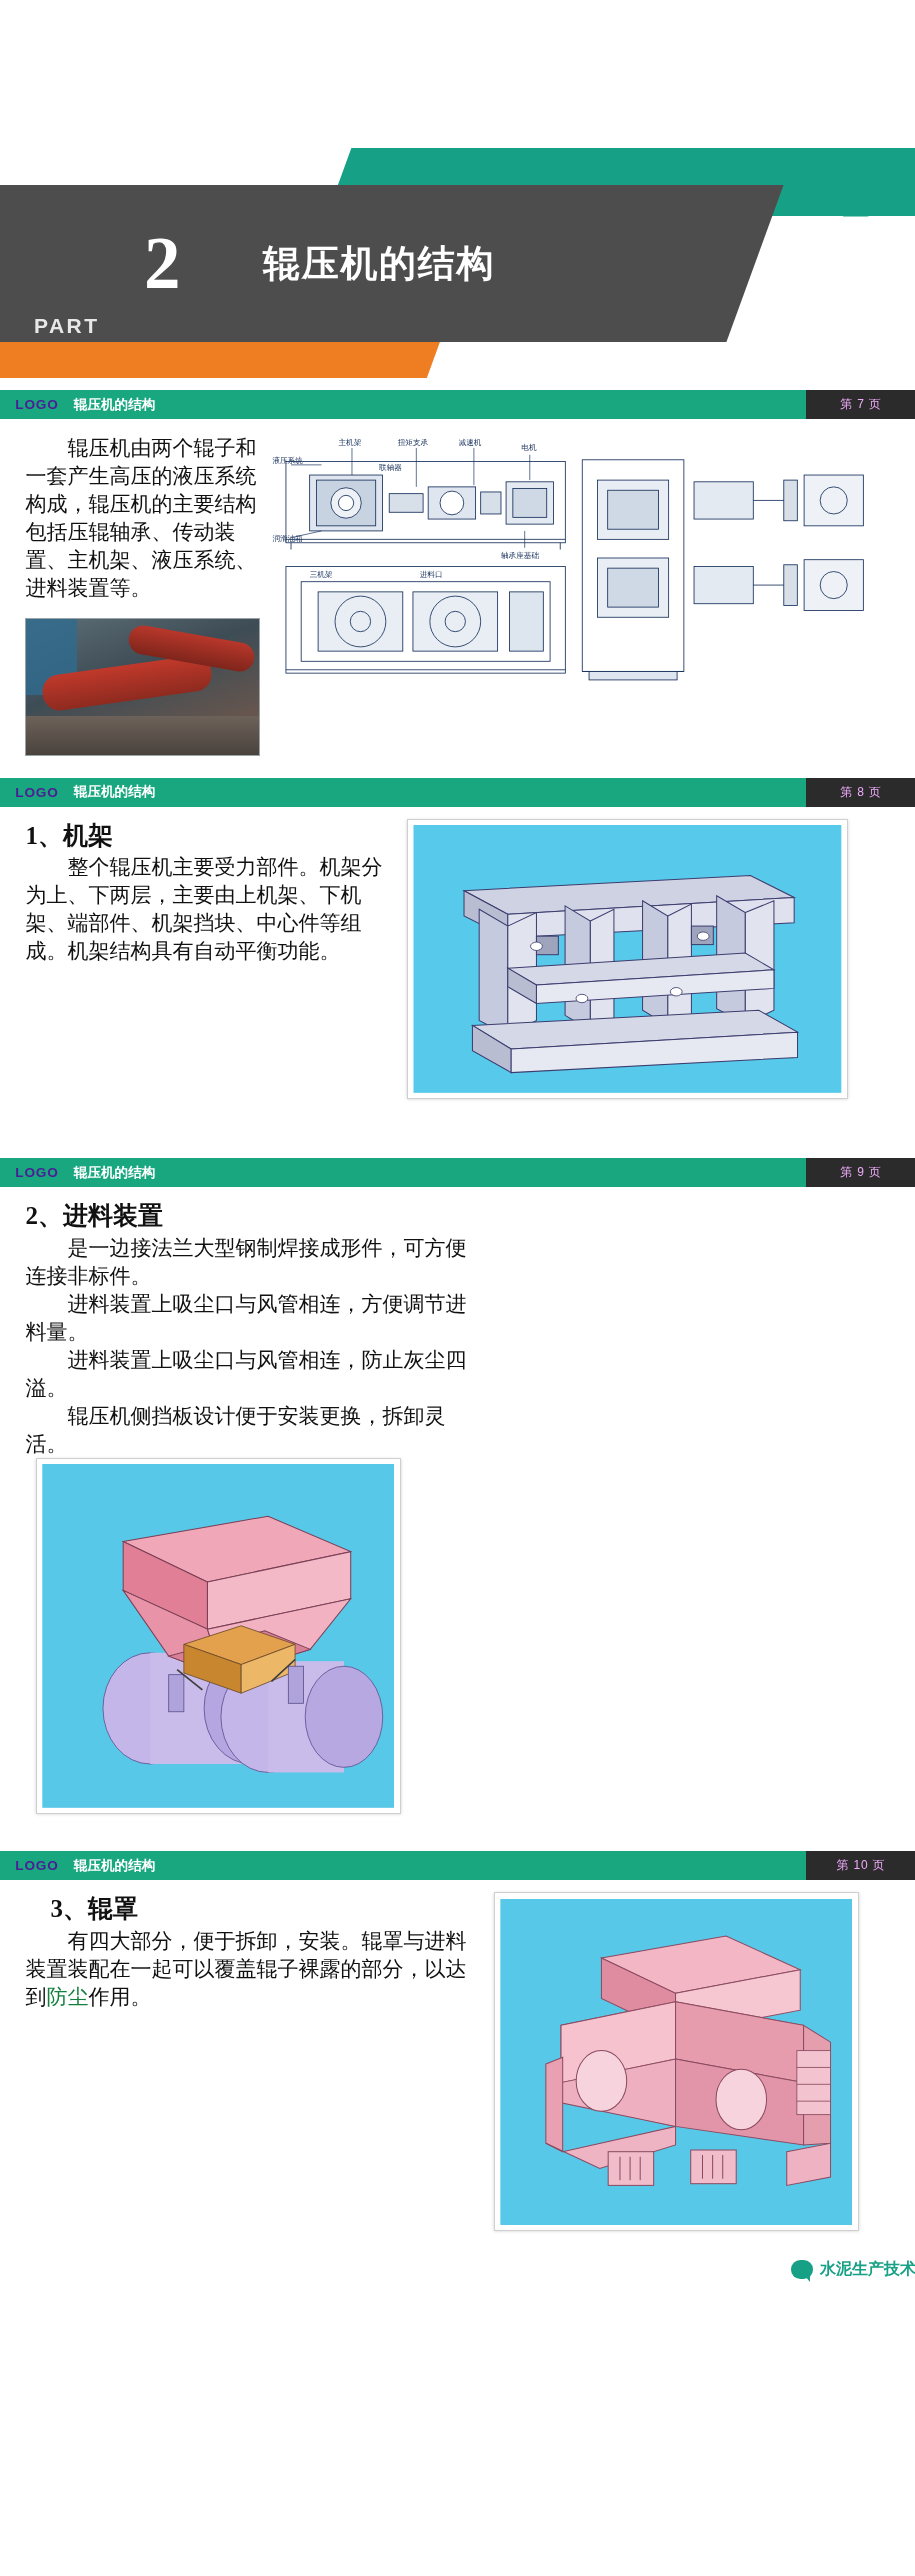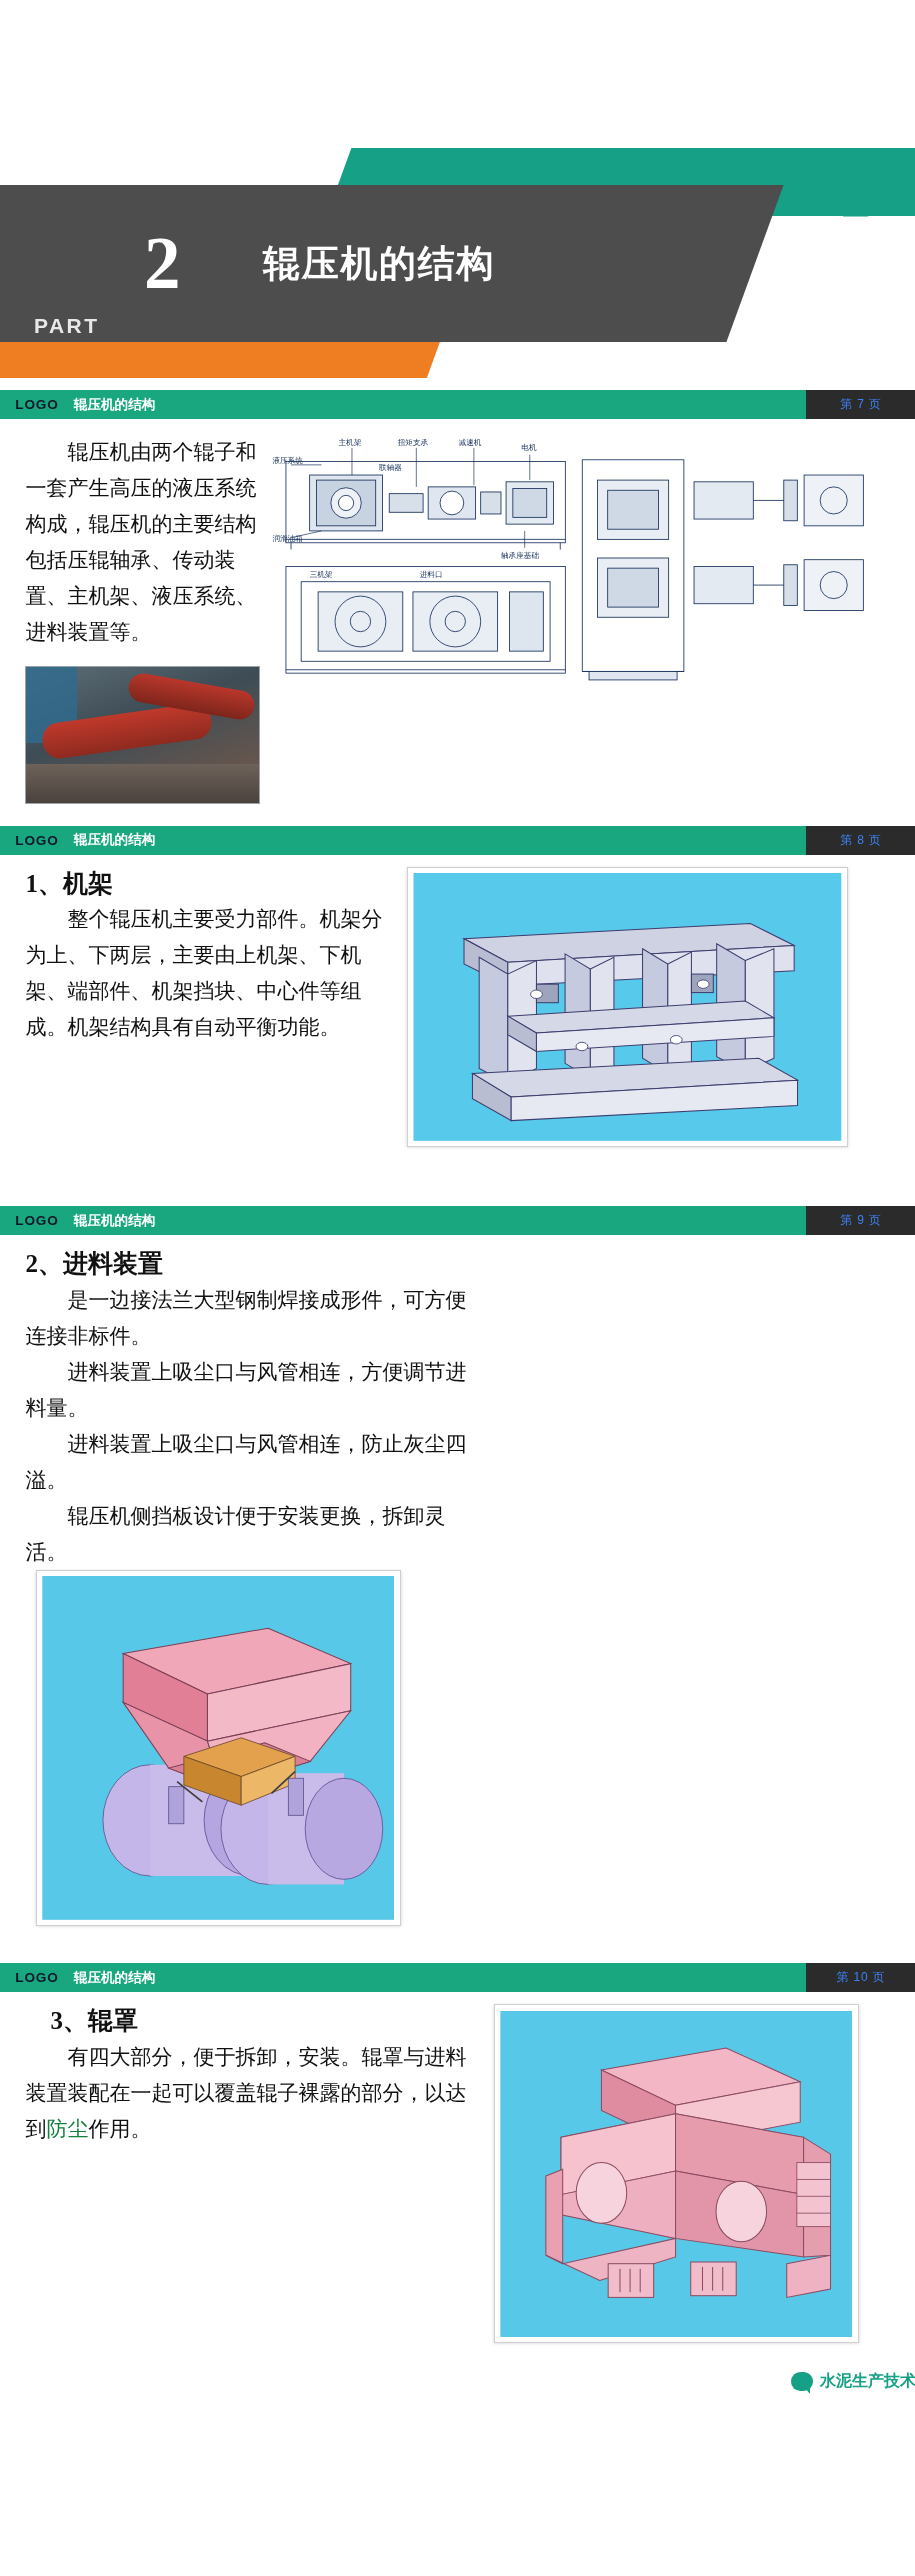--- a/index.html
+++ b/index.html
@@ -90,49 +90,49 @@
     position:relative;
     height:29px;
     background:#19a77f;
     display:flex;
     align-items:center;
   }
   .slide-bar .logo{
     margin-left:15.3px;
     font-size:13.6px;
     font-weight:bold;
-    color:#0f172a;
+    color:#4c1d95;
     letter-spacing:0.8px;
   }
   .slide-bar .bar-title{
     margin-left:15.3px;
     font-size:13.6px;
     font-weight:bold;
     color:#ffffff;
   }
   .page-tag{
     position:absolute;
     right:0;top:0;
     width:110px;height:29px;
     background:#2b2b2b;
-    color:#3b82f6;
+    color:#f0abfc;
     font-size:12px;
     display:flex;
     align-items:center;
     justify-content:center;
     letter-spacing:0.8px;
   }
   .slide-body{
     position:relative;
     padding:12px 25.4px 8.5px 25.4px;
   }
   .txt{
     font-family:"Liberation Serif","DejaVu Serif",serif;
     font-size:21px;
-    line-height:36px;
+    line-height:28px;
     color:#111111;
   }
   .txt .indent{text-indent:2em;display:block;}
   .red{color:#15803d;}
   .heading{
     font-family:"Liberation Serif","DejaVu Serif",serif;
     font-size:25px;
     font-weight:bold;
     color:#111;
     margin-bottom:1.7px;

